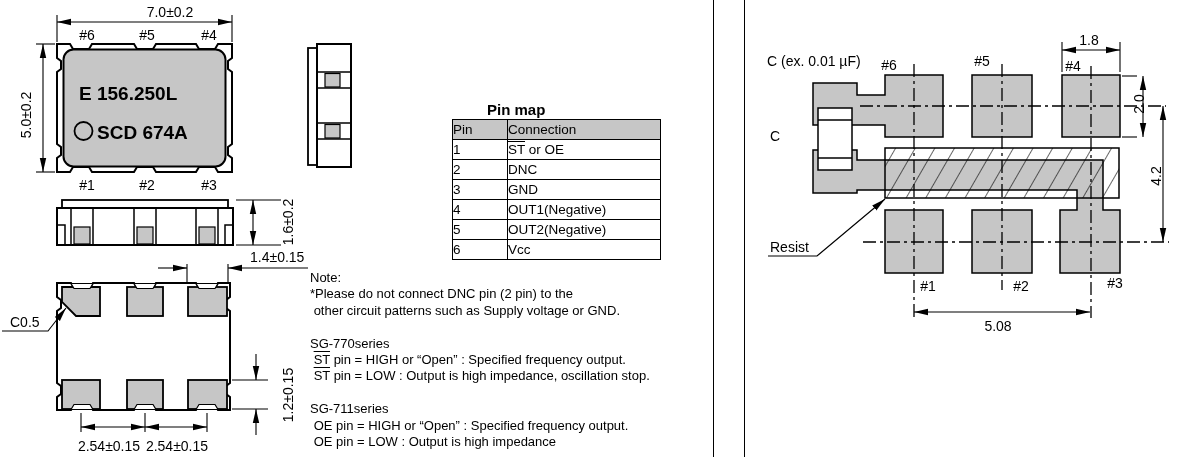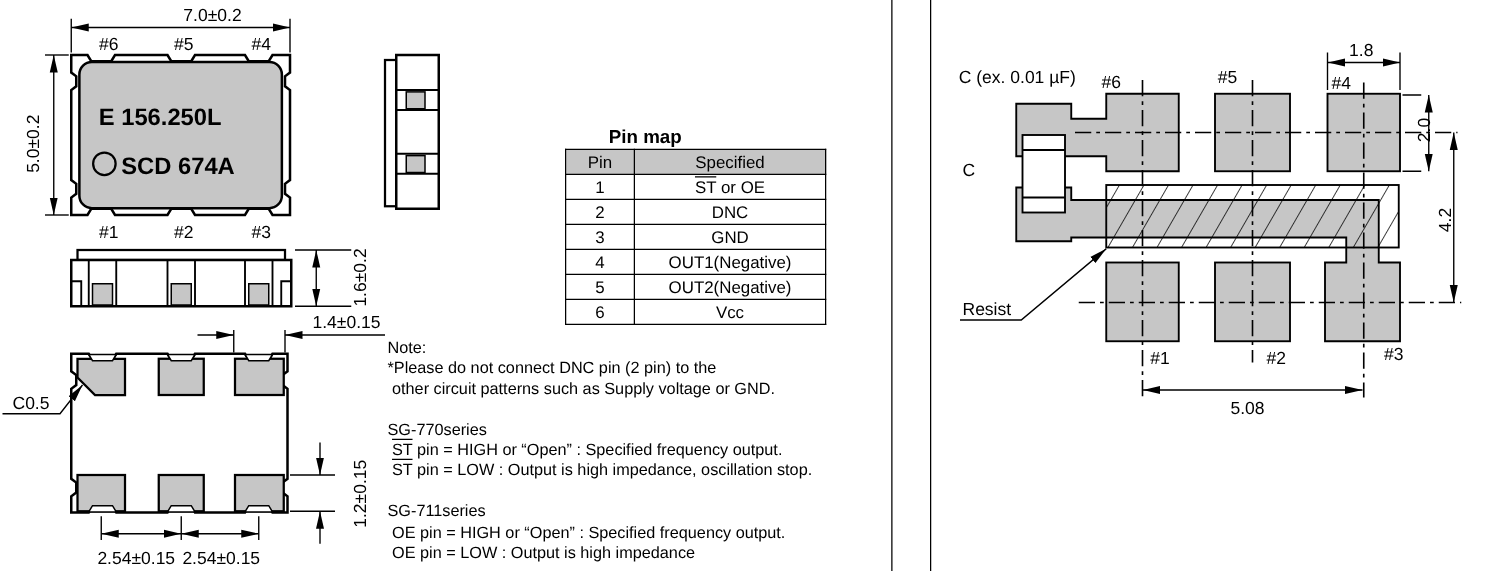--- a/index.html
+++ b/index.html
@@ -12,21 +12,21 @@
   .abs { position:absolute; }
   .divider { position:absolute; top:0; height:457px; width:0; border-left:1.5px solid #000; }
   .grayfill { fill:var(--pad-fill); }
   .ov { text-decoration:overline;margin-top:37px; }
 
   
   #pinmap-title { left:443px; top:101px; font-size:15px; font-weight:bold;margin-left:44px; }
   #pinmap { left:452px; top:119px; border-collapse:collapse; }
   #pinmap th, #pinmap td {
     border:1.5px solid #000; font-size:13.5px; font-weight:normal;
-    text-align:center; vertical-align:middle; padding:0; height:19px;
+    text-align:left; vertical-align:middle; padding:0; height:19px;
   }
   #pinmap th:first-child, #pinmap td:first-child { width:54px; }
   #pinmap th:last-child, #pinmap td:last-child { width:152px; }
   #pinmap thead th { background:var(--th-bg); }
 
   
   #notes { left:310px; top:270px; width:420px; font-size:13px; line-height:16.4px; white-space:pre-wrap; }
   .note-line { min-height:16.4px; }
 
   
@@ -164,21 +164,21 @@
       <text x="109" y="451" font-size="14" text-anchor="middle">2.54±0.15</text>
       <text x="177" y="451" font-size="14" text-anchor="middle">2.54±0.15</text>
     </g>
   </svg>
 
   <div class="abs" id="pinmap-title">Pin map</div>
   <table class="abs" id="pinmap">
     <thead>
       <tr>
         <th>Pin</th>
-        <th>Specified</th>
+        <th>Connection</th>
       </tr>
     </thead>
     <tbody>
         <tr>
           <td>1</td>
           <td><span class="ov">ST</span><span> or OE</span></td>
         </tr>
         <tr>
           <td>2</td>
           <td><span>DNC</span></td>

